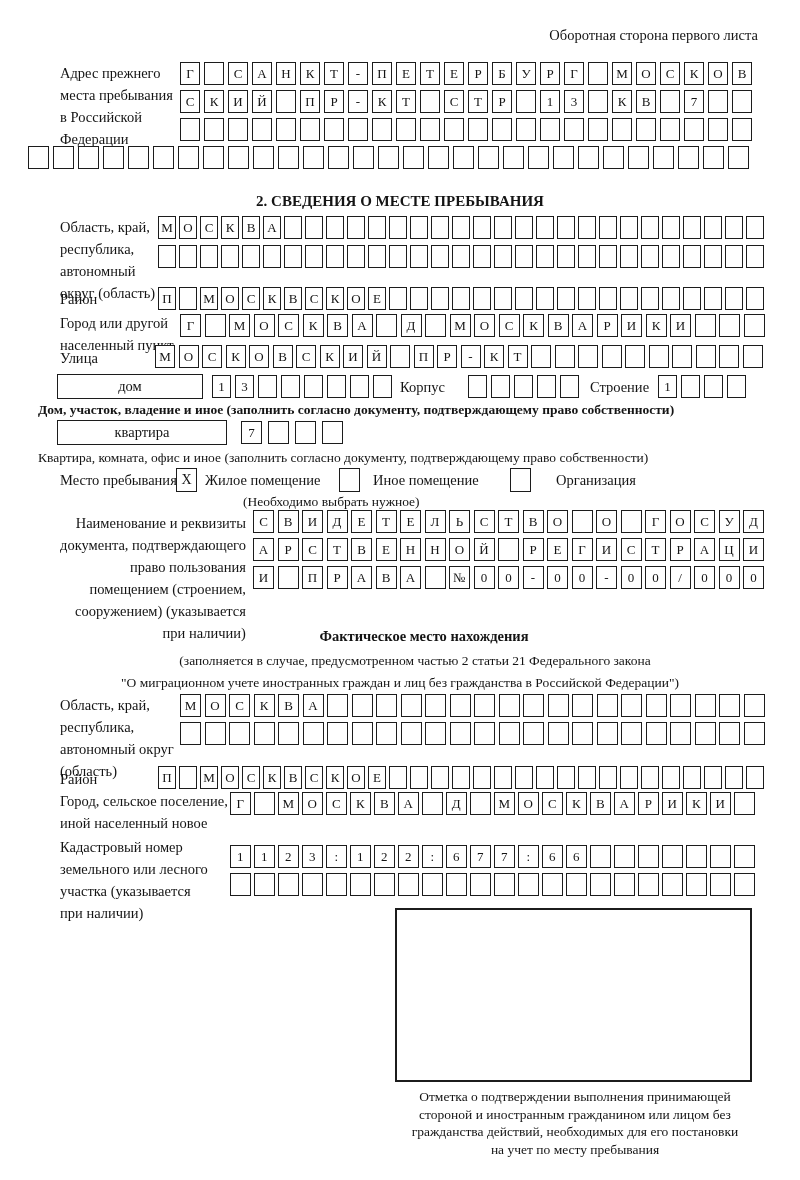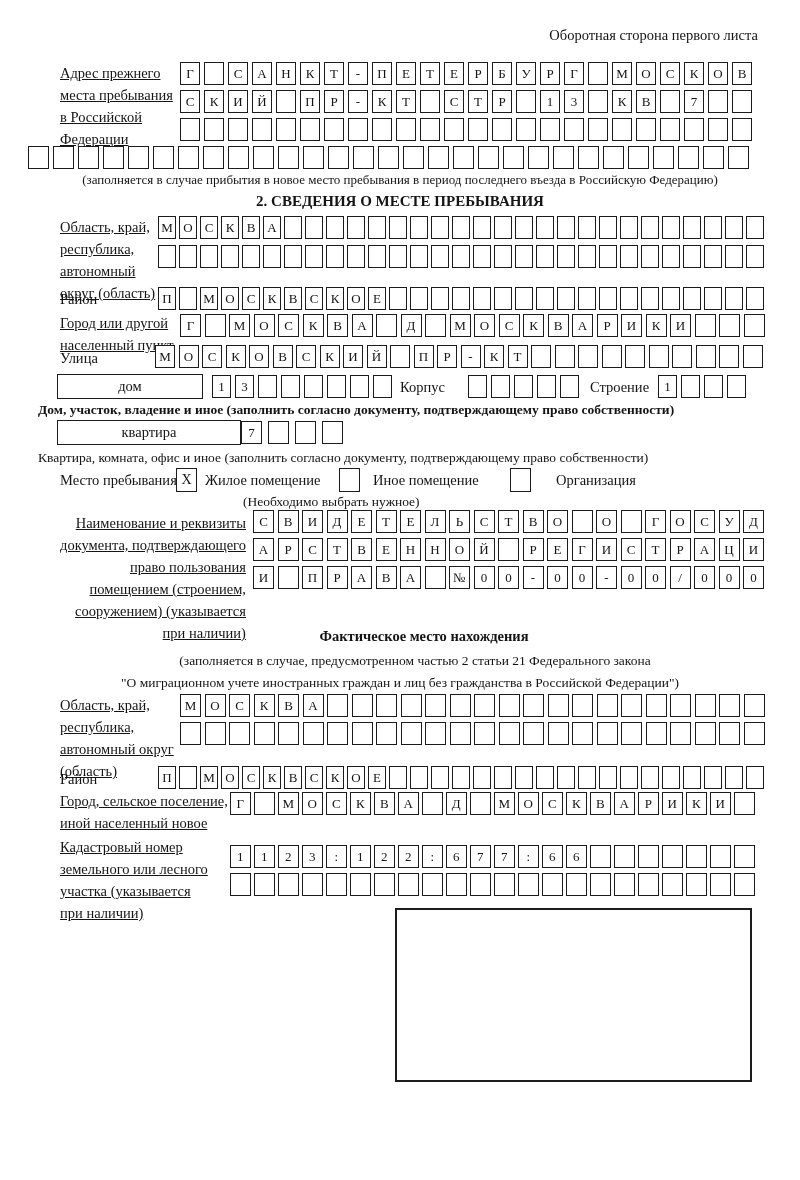--- a/index.html
+++ b/index.html
@@ -1,19 +1,19 @@
 <!DOCTYPE html>
 <html><head>
 <meta charset="utf-8">
 <style>
   html,body{margin:0;padding:0;background:#fff;}
   .page{position:relative;width:800px;height:1180px;background:#ffffff;overflow:hidden;
         font-family:"Liberation Serif","DejaVu Serif",serif;color:#141414;}
   .lbl{position:absolute;font-size:14.5px;line-height:22px;white-space:nowrap;}
-  .lbl div{white-space:nowrap;text-decoration:underline;}
+  .lbl div{white-space:nowrap;}
   .note{position:absolute;font-size:13px;white-space:nowrap;}
   .center{left:0;width:800px;text-align:center;}
   .title{position:absolute;font-weight:bold;font-size:15px;}
   .cellrow{position:absolute;display:flex;gap:var(--gap,4px);}
   .cell{box-sizing:border-box;flex:0 0 var(--cw,20px);width:var(--cw,20px);height:23px;
         border:1.6px solid #1c1c1c;display:flex;align-items:center;justify-content:center;
         font-size:13px;background:#fff;}
   .bigbox{position:absolute;box-sizing:border-box;border:1.6px solid #1c1c1c;height:25px;
         display:flex;align-items:center;justify-content:center;font-size:14.5px;background:#fff;}
   .cb{position:absolute;box-sizing:border-box;width:21px;height:24px;border:1.6px solid #1c1c1c;
@@ -136,21 +136,20 @@
       <span class="cell"></span>
       <span class="cell"></span>
       <span class="cell"></span>
       <span class="cell"></span>
       <span class="cell"></span>
       <span class="cell"></span>
       <span class="cell"></span>
       <span class="cell"></span>
       <span class="cell"></span>
     </div>
-  <div class="note center" style="top:172px;">(заполняется в случае прибытия в новое место пребывания в период последнего въезда в Российскую Федерацию)</div>
 
   <div class="title center" style="top:193px;">2. СВЕДЕНИЯ О МЕСТЕ ПРЕБЫВАНИЯ</div>
 
   <div class="lbl" style="left:60px;top:216px;">
     <div>Область, край,</div>
     <div>республика,</div>
     <div>автономный</div>
     <div>округ (область)</div>
   </div>
   <div class="cellrow" style="left:158px;top:216px;--cw:18px;--gap:3px;">
@@ -331,21 +330,21 @@
     </div>
   <div class="lbl" style="left:590px;top:376px;">Строение</div>
   <div class="cellrow" style="left:658px;top:375px;--cw:19px;--gap:4px;">
       <span class="cell">1</span>
       <span class="cell"></span>
       <span class="cell"></span>
       <span class="cell"></span>
     </div>
   <div class="note" style="left:38px;top:402px;font-size:13.5px;font-weight:bold;">Дом, участок, владение и иное (заполнить согласно документу, подтверждающему право собственности)</div>
 
-  <div class="bigbox" style="left:57px;top:420px;width:184px;">квартира</div>
+  <div class="bigbox" style="left:57px;top:420px;width:170px;">квартира</div>
   <div class="cellrow" style="left:241px;top:421px;--cw:21px;--gap:6px;">
       <span class="cell">7</span>
       <span class="cell"></span>
       <span class="cell"></span>
       <span class="cell"></span>
     </div>
   <div class="note" style="left:38px;top:450px;font-size:13.5px;">Квартира, комната, офис и иное (заполнить согласно документу, подтверждающему право собственности)</div>
 
   <div class="lbl" style="left:60px;top:469px;">Место пребывания:</div>
   <div class="cb" style="left:176px;top:468px;">X</div>
@@ -608,14 +607,20 @@
       <span class="cell"></span>
       <span class="cell"></span>
       <span class="cell"></span>
       <span class="cell"></span>
       <span class="cell"></span>
       <span class="cell"></span>
       <span class="cell"></span>
     </div>
 
   <div class="stamp" style="left:395px;top:908px;width:357px;height:174px;"></div>
+  <div class="caption" style="left:372px;top:1088px;width:406px;">
+    <div>Отметка о подтверждении выполнения принимающей</div>
+    <div>стороной и иностранным гражданином или лицом без</div>
+    <div>гражданства действий, необходимых для его постановки</div>
+    <div>на учет по месту пребывания</div>
+  </div>
 
 </div>
 
 </body></html>

